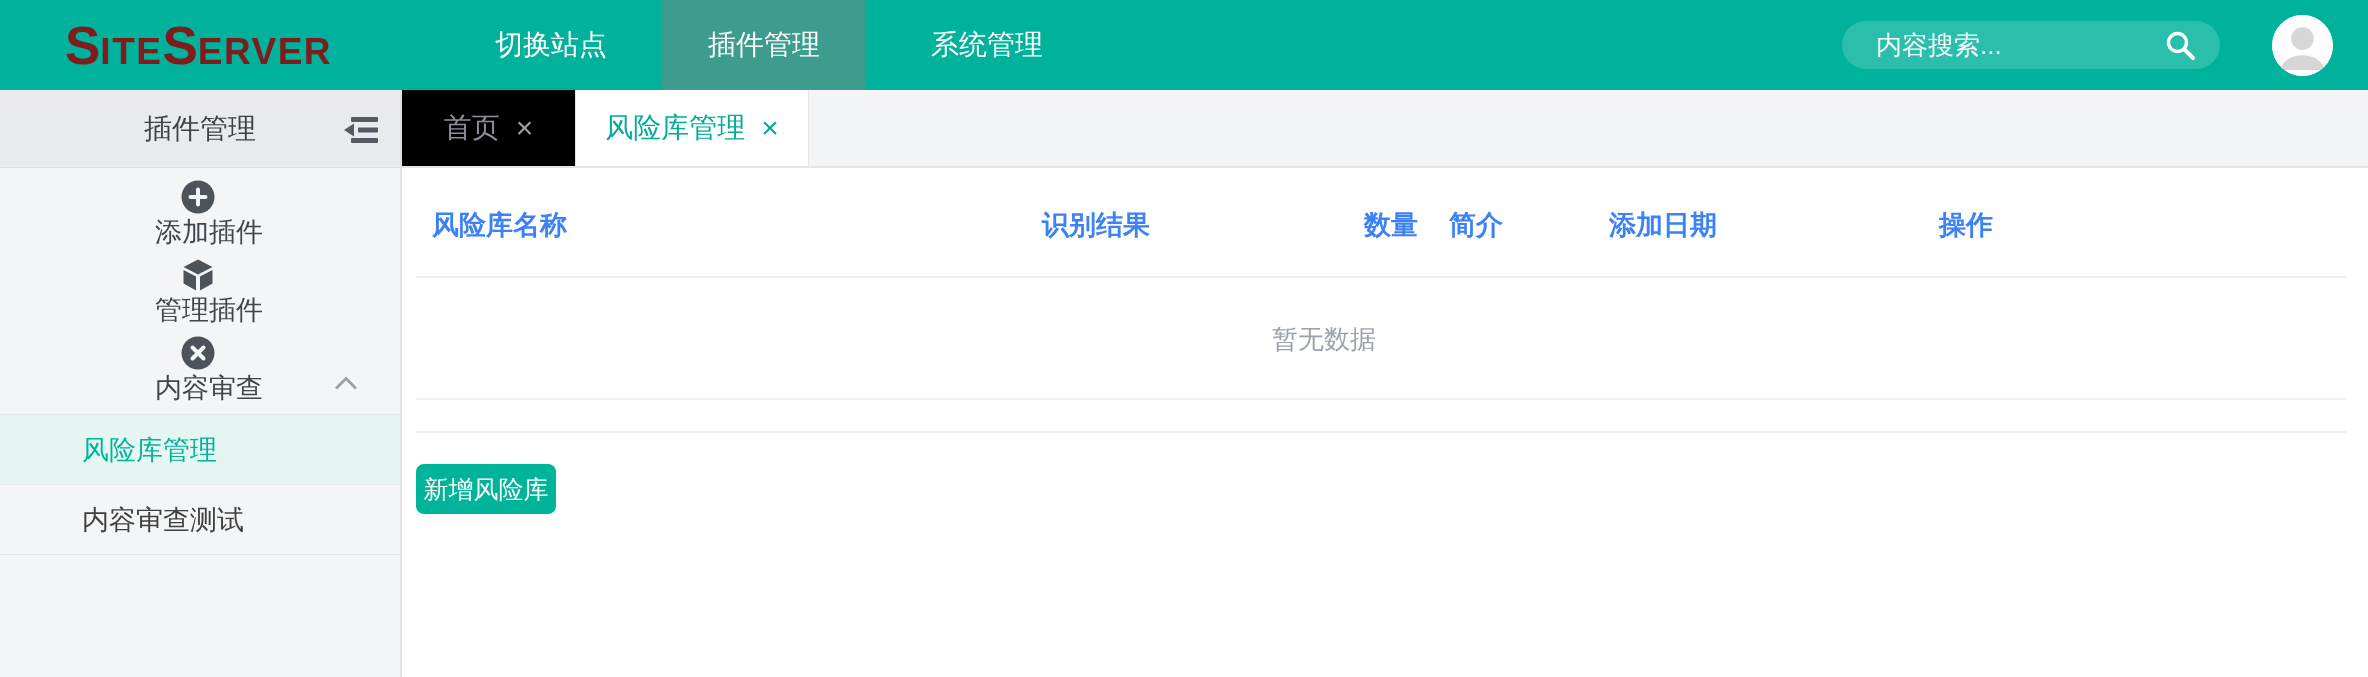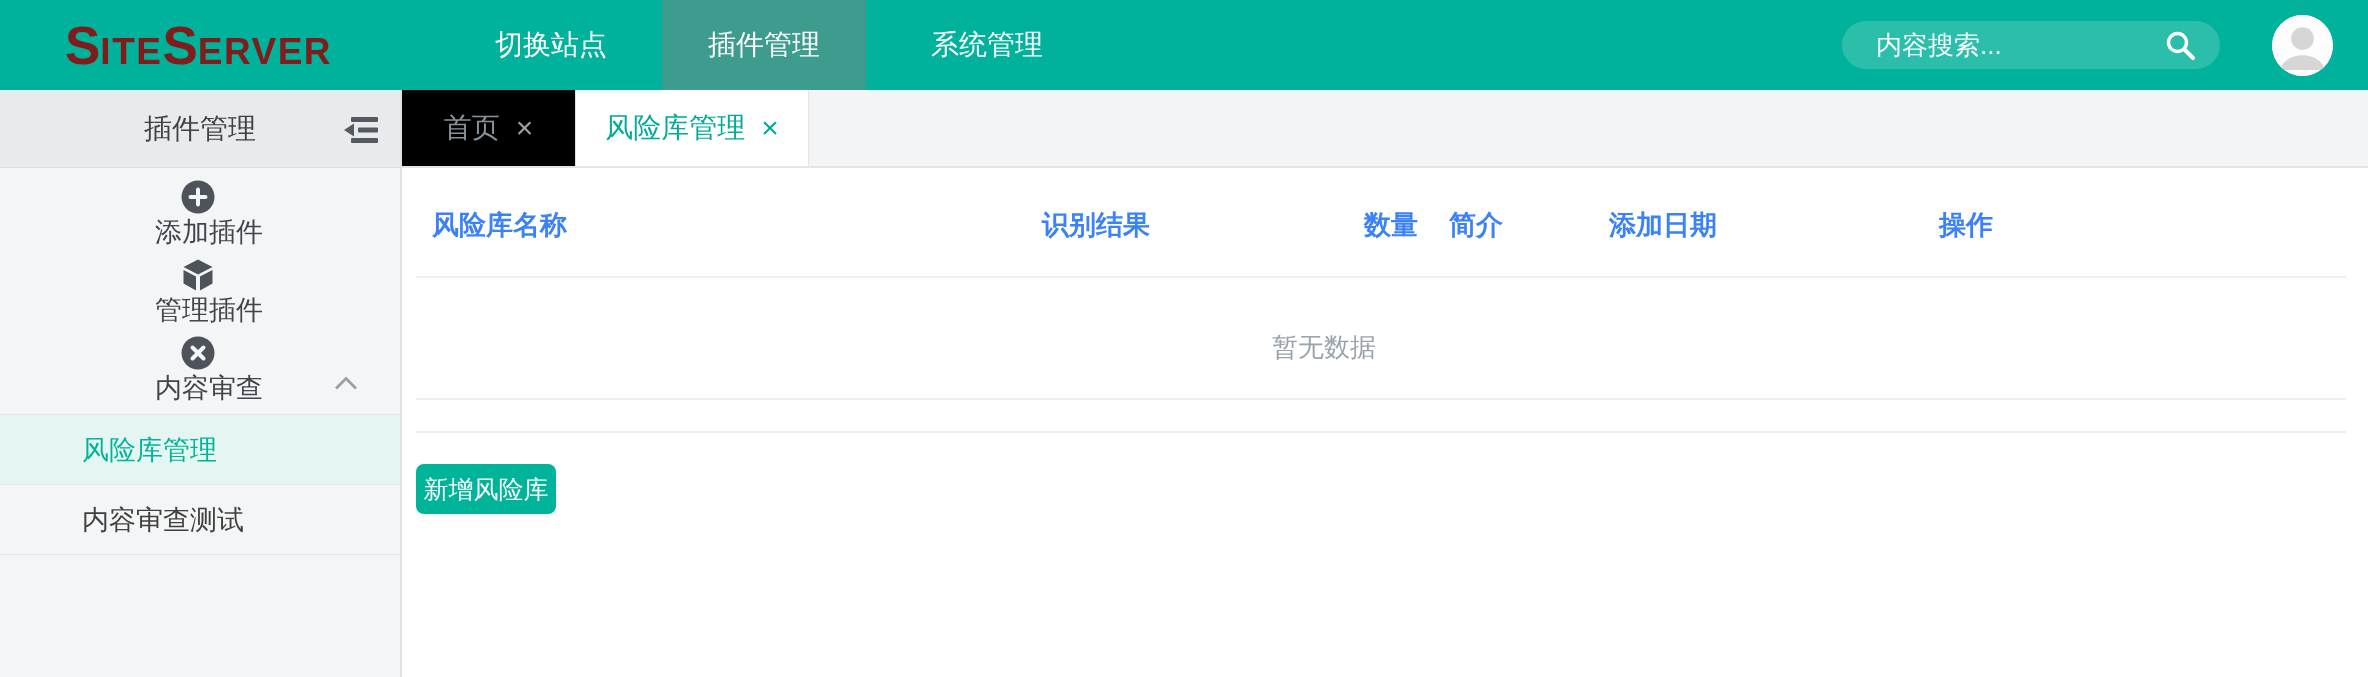--- a/index.html
+++ b/index.html
@@ -64,21 +64,21 @@
   .tab-home .tab-close { color:#9aa1a9; }
   .tab-risk .tab-close { color:#00ab98; }
 
   .content { position:relative; flex:1; background:#fff; }
   .th-label { position:absolute; top:39px; font-size:27px; font-weight:700; color:#3b82f6; white-space:nowrap; }
   .th-0 { left:30px; }  .th-1 { left:628px;margin-left:12px; } .th-2 { left:918px;margin-left:44px; }
   .th-3 { left:1047px; } .th-4 { left:1207px; } .th-5 { left:1537px; }
   .divider { position:absolute; left:14px; right:22px; height:2px; background:#ecef f1; background:#eceff1; }
   .d1 { top:108px; } .d2 { top:230px; } .d3 { top:263px; }
   .empty-text { position:absolute; top:154px; left:922px; transform:translateX(-50%);
-    font-size:26px; color:#9aa2ac;margin-top:8px; }
+    font-size:26px; color:#9aa2ac; }
   .add-btn { position:absolute; left:14px; top:296px; width:140px; height:50px;
     background:#00b49a; border:none; border-radius:8px; color:#fff; font-size:25px;
     font-family:inherit; cursor:pointer; }
 </style>
 </head>
 <body>
 
 <div>
 
   <header class="topbar">

